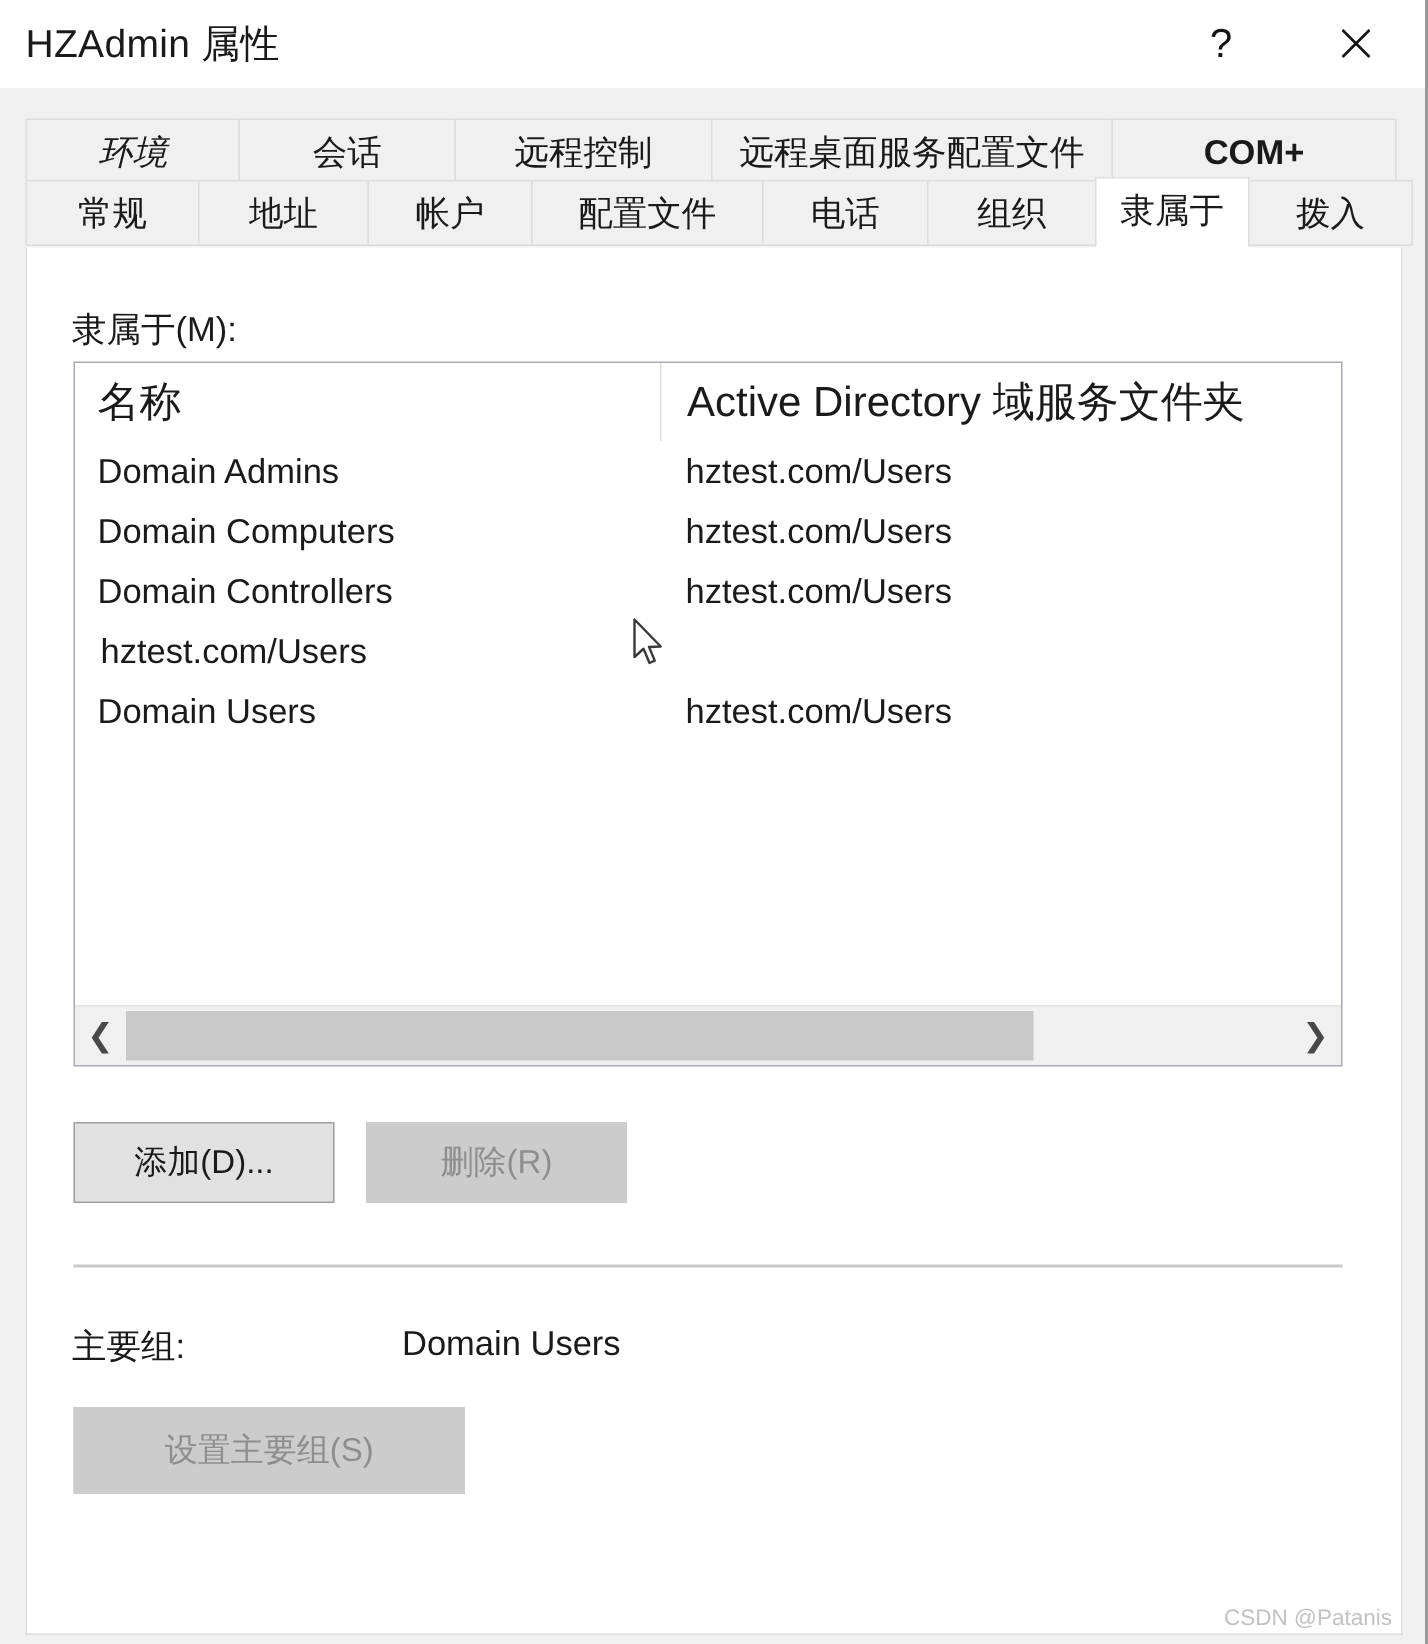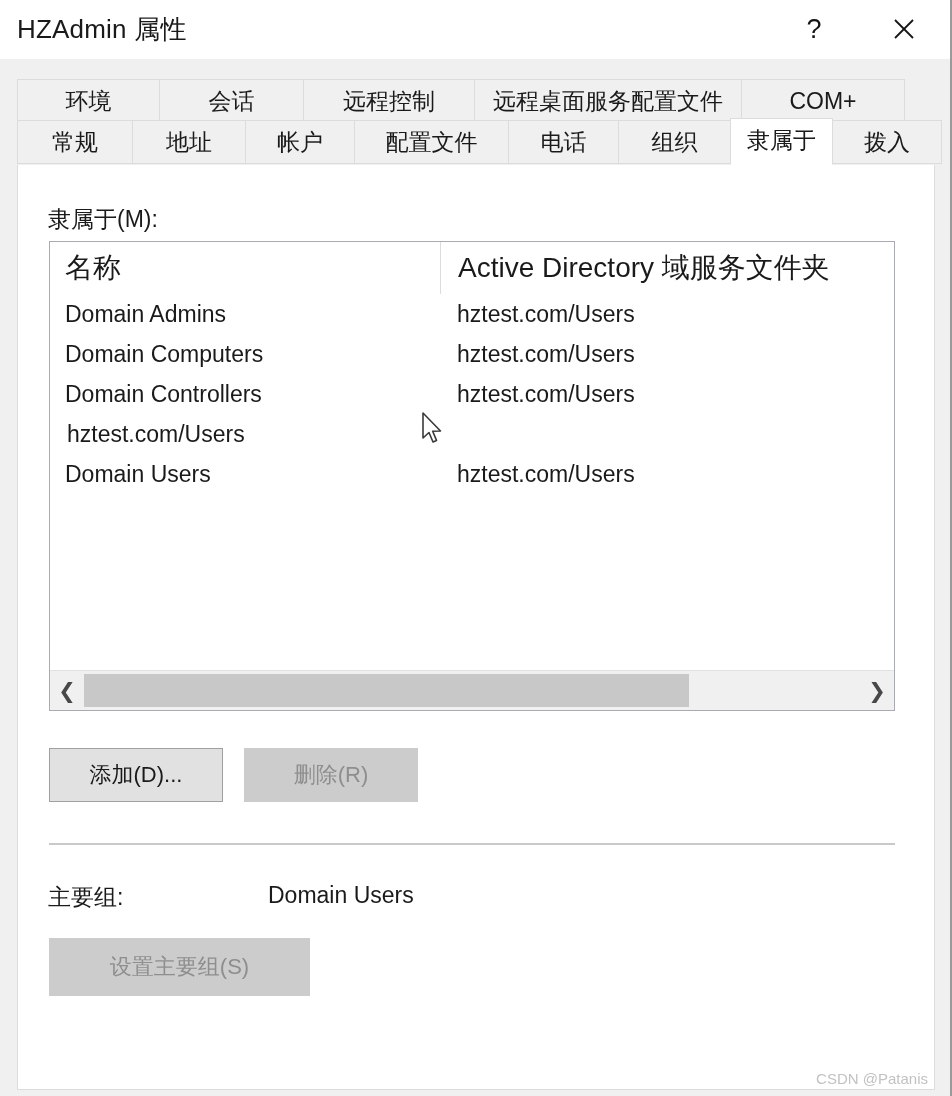--- a/index.html
+++ b/index.html
@@ -340,33 +340,33 @@
     <div class="tb-btn tb-close">
       <svg width="26" height="26" viewBox="0 0 26 26">
         <line x1="4" y1="4" x2="22" y2="22" stroke="#141414" stroke-width="1.8"></line>
         <line x1="22" y1="4" x2="4" y2="22" stroke="#141414" stroke-width="1.8"></line>
       </svg>
     </div>
   </div>
 
   <div class="tabstrip">
     <div class="tabrow tabrow-top">
-        <div class="tab" style="width: 143px;">
+        <div class="tab" style="width: 143px; font-style: italic;">
           <span>环境</span>
         </div>
         <div class="tab" style="width: 145px;">
           <span>会话</span>
         </div>
         <div class="tab" style="width: 172px;">
           <span>远程控制</span>
         </div>
         <div class="tab" style="width: 268px;">
           <span>远程桌面服务配置文件</span>
         </div>
-        <div class="tab" style="width: 164px;">
+        <div class="tab" style="width: 190px; font-weight: bold;">
           <span>COM+</span>
         </div>
       </div>
     <div class="tabrow tabrow-bottom">
         <div class="tab" style="width: 116px;">
           <span>常规</span>
         </div>
         <div class="tab" style="width: 114px;">
           <span>地址</span>
         </div>

